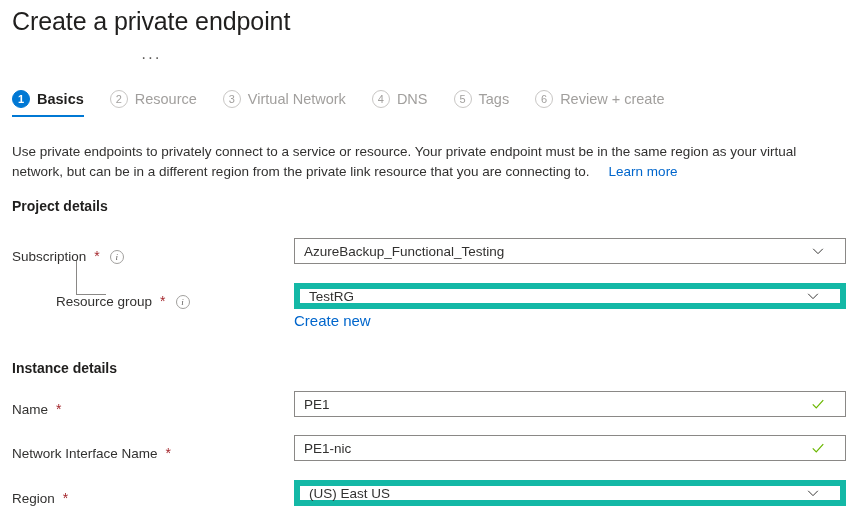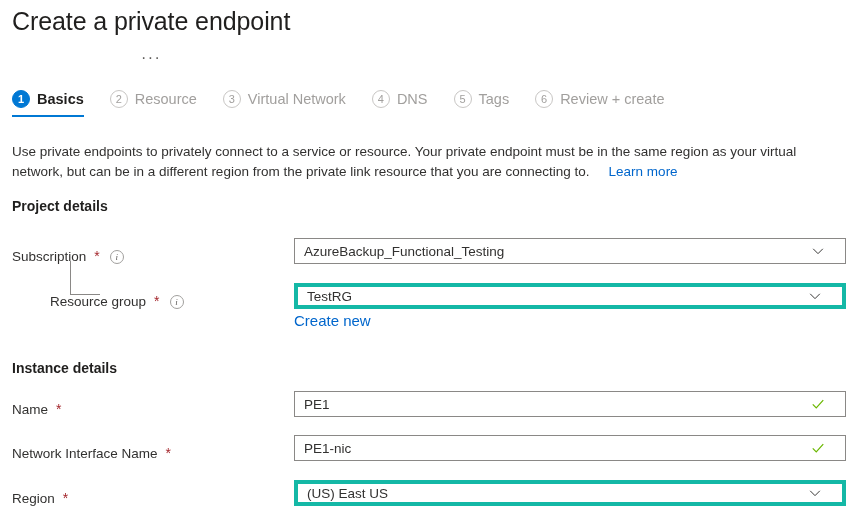--- a/index.html
+++ b/index.html
@@ -67,21 +67,21 @@
   }
   #sec-project { top: 198px; }
   #sec-instance { top: 360px; }
 
   
   .row { position: absolute; left: 0; width: 855px; height: 26px; }
   .row .label-wrap {
     position: absolute; left: 12px; top: 0; height: 26px;
     display: flex; align-items: flex-end; gap: 6px;
   }
-  .row .label-wrap.indent { left: 50px; }
+  .row .label-wrap.indent { left: 56px; }
   .flabel { font-size: 13.5px; color: #323130; white-space: nowrap; }
   .req { color: #a4262c; font-size: 14px; margin-left: 2px; }
   .info-icon {
     width: 14px; height: 14px; border-radius: 50%;
     border: 1px solid #a19f9d; color: #605e5c;
     font-size: 9px; font-style: italic;
     display: inline-flex; align-items: center; justify-content: center;
     line-height: 1; font-family: "Liberation Serif", serif;
     margin-left: 4px; flex: none;
   }
@@ -94,21 +94,21 @@
     border-bottom: 1px solid #8a8886;
   }
 
   
   .field {
     position: absolute; left: 294px; width: 552px; height: 26px;
     border: 1px solid #8a8886; background: #ffffff;
     display: flex; align-items: center; padding: 0 20px 0 9px;
     cursor: text;
   }
-  .field.focused { border: 4px solid #14b8a6; }
+  .field.focused { border: 6px solid #14b8a6; }
   .field .val {
     flex: 1 1 auto; font-size: 13.5px; color: #323130;
     white-space: nowrap; overflow: hidden; text-overflow: ellipsis;
   }
   .chev { flex: none; width: 14px; height: 14px; color: #323130; display: block; }
   .check { flex: none; width: 14px; height: 14px; display: block; }
 
   .sublink {
     position: absolute; left: 294px; font-size: 15px;
     color: #0066cc; text-decoration: none; cursor: pointer;

